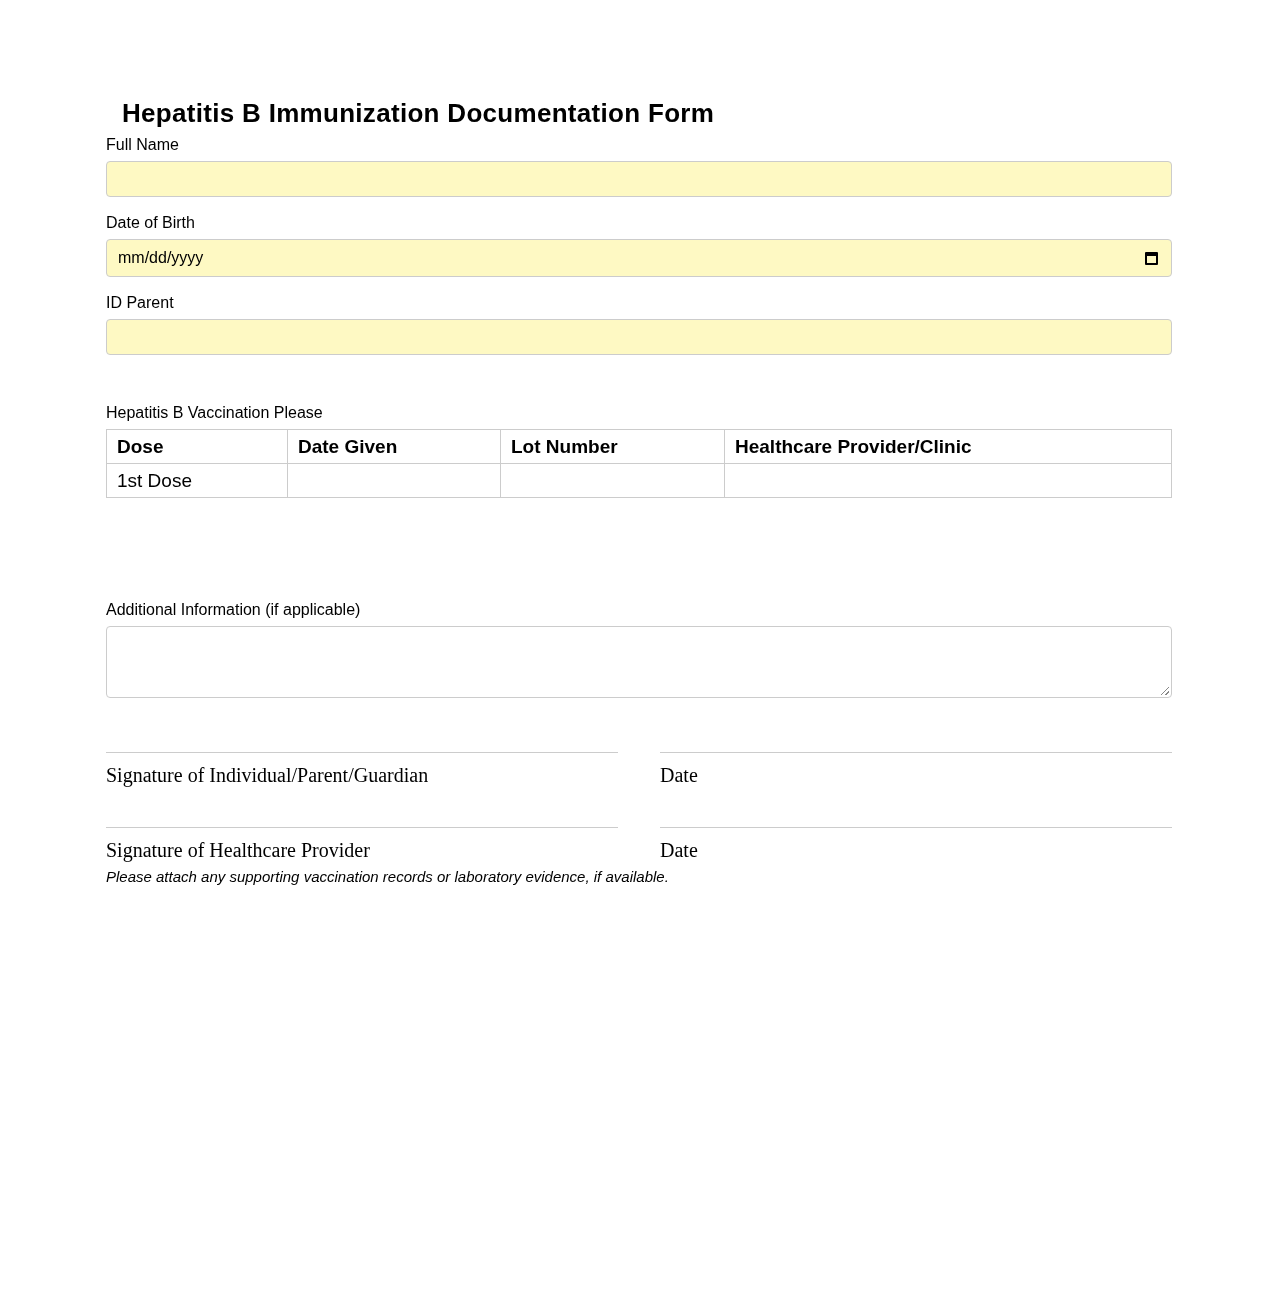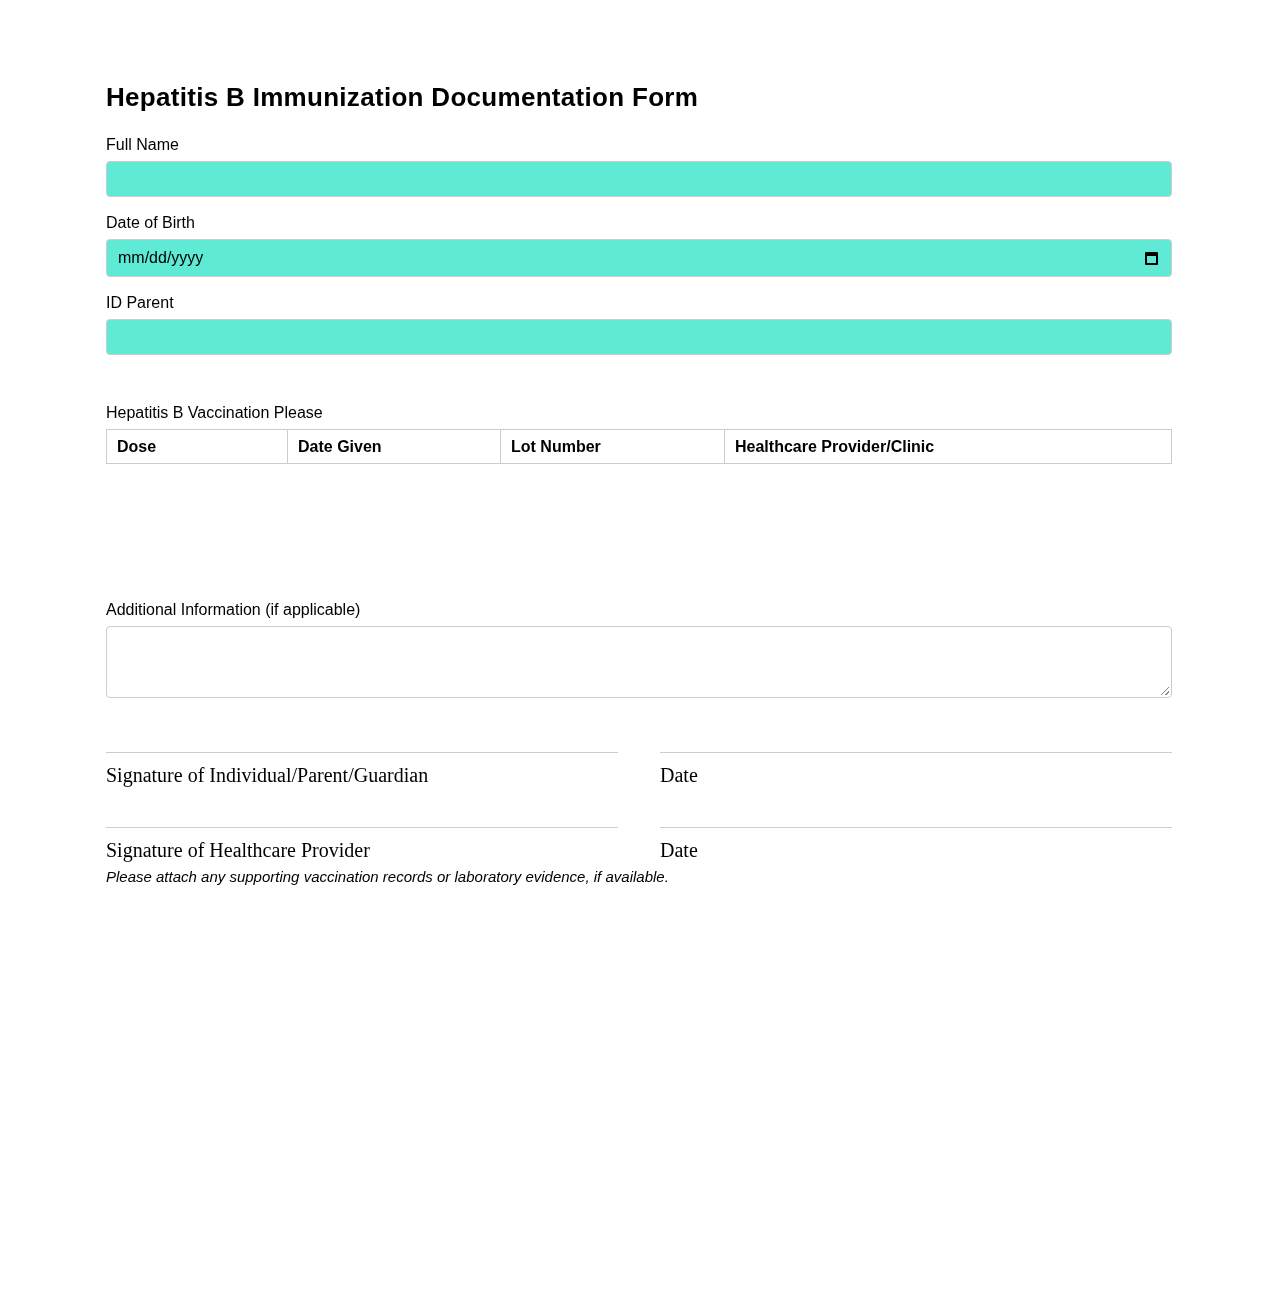--- a/index.html
+++ b/index.html
@@ -1,22 +1,22 @@
 <!DOCTYPE html>
 <html><head>
 <meta charset="utf-8">
 <style>
   html, body { margin:0; padding:0; background:#ffffff; }
   body { font-family: "Liberation Sans", sans-serif; color:#000; width:1278px; height:1300px; position:relative; }
   .container { position:absolute; left:106px; top:0; width:1066px; }
-  h1 { position:absolute; top:82px; left:0; margin:0; font-size:26px; font-weight:bold; letter-spacing:0.3px; white-space:nowrap; }
+  h1 { position:absolute; top:82px; left:0; margin:16px; font-size:26px; font-weight:bold; letter-spacing:0.3px; white-space:nowrap; }
   .label { position:absolute; left:0; font-size:16px; white-space:nowrap; }
-  .input { position:absolute; left:0; width:1066px; box-sizing:border-box; border:1px solid #cccccc; border-radius:4px; background:#5eead4; font-family:"Liberation Sans", sans-serif; font-size:16px; padding:0 11px; display:flex; align-items:center; justify-content:space-between; }
+  .input { position:absolute; left:0; width:1066px; box-sizing:border-box; border:1px solid #cccccc; border-radius:4px; background:#fef9c3; font-family:"Liberation Sans", sans-serif; font-size:16px; padding:0 11px; display:flex; align-items:center; justify-content:space-between; }
   .cal { width:13px; height:13px; border:2px solid #000; box-sizing:border-box; border-top-width:4px; border-radius:1px; margin-right:2px; }
-  table { position:absolute; left:0; top:429px; width:1066px; border-collapse:collapse; font-size:16px; }
+  table { position:absolute; left:0; top:429px; width:1066px; border-collapse:collapse; font-size:19px; }
   th, td { border:1px solid #cccccc; height:34px; padding:0 10px; text-align:left; box-sizing:border-box; }
   th { font-weight:bold; }
   .textarea { position:absolute; left:0; top:626px; width:1066px; height:72px; box-sizing:border-box; border:1px solid #cccccc; border-radius:4px; }
   .grip { position:absolute; right:2px; bottom:2px; width:8px; height:8px;
     background: linear-gradient(135deg, transparent 45%, #888 45%, #888 55%, transparent 55%, transparent 75%, #888 75%, #888 85%, transparent 85%); }
   .sigline { position:absolute; border-top:1px solid #cccccc; width:512px; }
   .siglabel { position:absolute; width:512px; font-size:20px;font-family:Liberation Serif, serif; }
   .note { position:absolute; left:0; top:868px; font-size:15px; font-style:italic; white-space:nowrap; }
 </style>
 </head>
@@ -41,20 +41,26 @@
   <table>
     <thead>
       <tr>
         <th style="width:181px">Dose</th>
         <th style="width:213px">Date Given</th>
         <th style="width:224px">Lot Number</th>
         <th>Healthcare Provider/Clinic</th>
       </tr>
     </thead>
     <tbody>
+      <tr>
+        <td>1st Dose</td>
+        <td></td>
+        <td></td>
+        <td></td>
+      </tr>
     </tbody>
   </table>
 
   <div class="label" style="top:601px">Additional Information (if applicable)</div>
   <div class="textarea">
     <span class="grip"></span>
   </div>
 
   <div class="sigline" style="left:0;top:752px"></div>
   <div class="siglabel" style="left:0;top:764px">Signature of Individual/Parent/Guardian</div>

